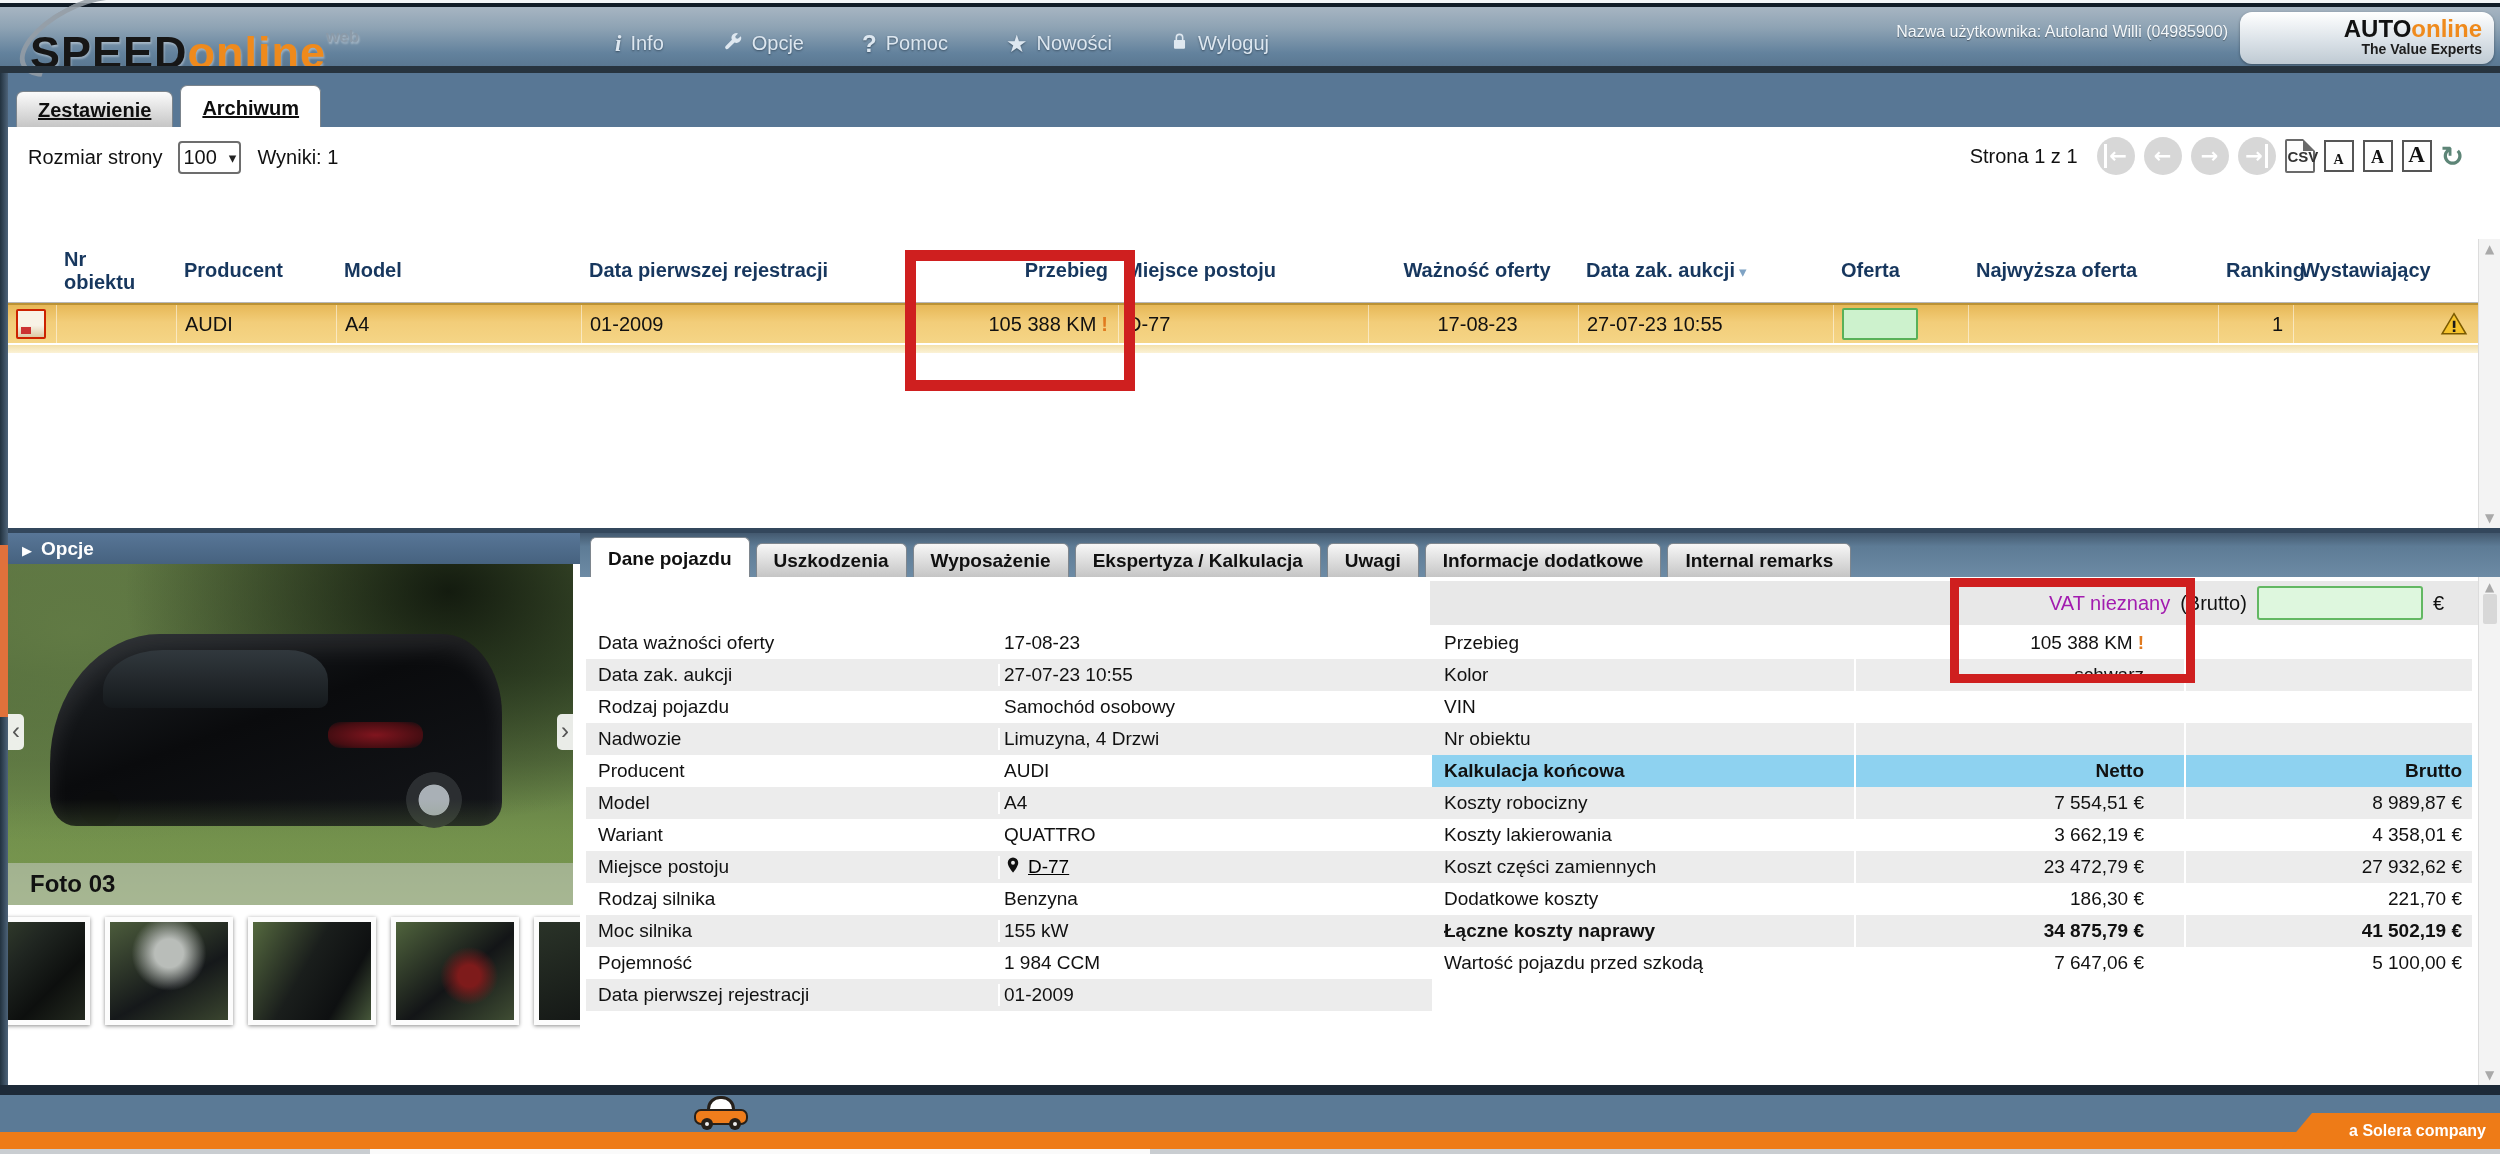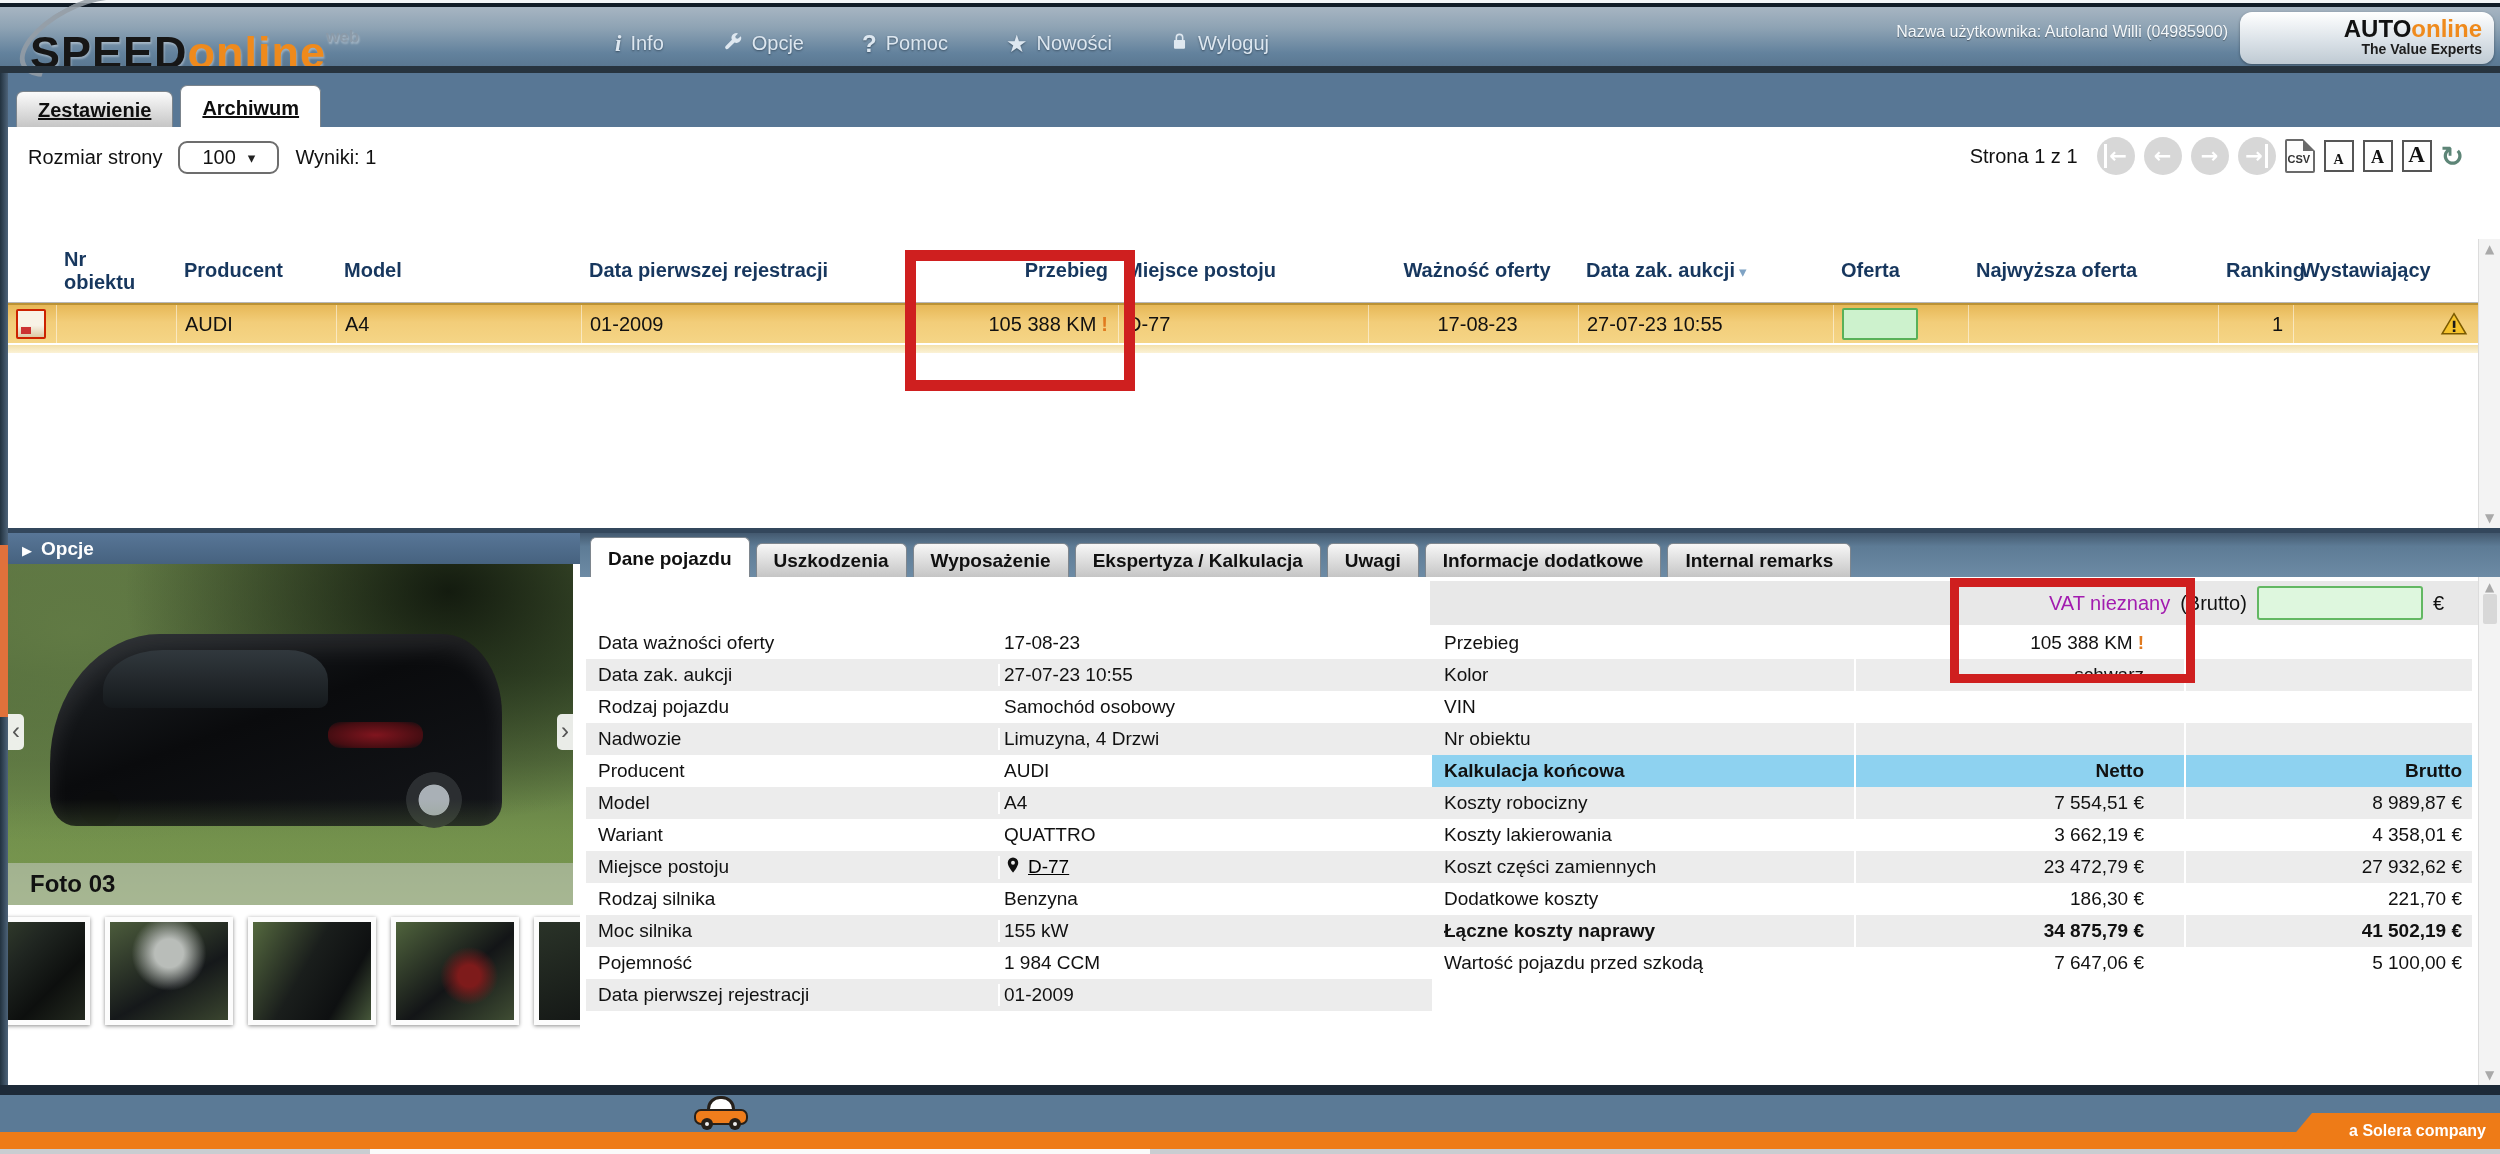--- a/index.html
+++ b/index.html
@@ -49,34 +49,34 @@
     height:36px; line-height:36px; padding:0 21px; font-size:20px; font-weight:bold; color:#0e0e0e;
     background:linear-gradient(180deg,#fbfbfb,#c6c6c6); border:1px solid #7b848c; border-bottom:none;
     border-radius:7px 7px 0 0; cursor:pointer;text-decoration:underline;
   }
   .tab.active { background:#fff; height:42px; line-height:44px; }
 
   
   .panel-top { position:absolute; left:8px; top:127px; width:2492px; height:401px; background:#fff; }
   .toolbar-left { position:absolute; left:20px; top:14px; display:flex; align-items:center; gap:16px; font-size:20px; }
   .select {
-    display:flex; align-items:center; gap:12px; border:2px solid #6d6d6d; border-radius:9px;
-    padding:3px 22px; font-size:20px; background:#fff; cursor:pointer;
+    display:flex; align-items:center; gap:12px; border:2px solid #6d6d6d; border-radius:4px;
+    padding:3px 3px; font-size:20px; background:#fff; cursor:pointer;
   }
   .select .carat { font-size:15px; color:#222; font-family:"DejaVu Sans",sans-serif; }
   .results { font-size:20px; }
   .toolbar-right { position:absolute; right:36px; top:10px; display:flex; align-items:center; gap:9px; }
   .pageinfo { font-size:20px; margin-right:10px; }
   .pg { width:38px; height:38px; border-radius:50%; background:#d7d7d7; color:#fff; font-size:21px; font-weight:bold;
     display:flex; align-items:center; justify-content:center; cursor:pointer; font-family:"DejaVu Sans",sans-serif; }
   .pg .bar-l { border-left:3px solid #fff; padding-left:2px; }
   .pg .bar-r { border-right:3px solid #fff; padding-right:2px; }
   .csv-ic { width:30px; height:34px; position:relative; background:#fdfdfd; border:2px solid #6a6a6a; border-radius:2px; cursor:pointer; }
   .csv-ic::after { content:""; position:absolute; right:-2px; top:-2px; border:6px solid #fff; border-left-color:#6a6a6a; border-bottom-color:#6a6a6a; }
-  .csv-ic span { position:absolute; left:1px; bottom:6px; font-size:11px; font-weight:bold; color:#333; }
+  .csv-ic span { position:absolute; left:1px; bottom:6px; font-size:15px; font-weight:bold; color:#333; }
   .fontbox { width:30px; height:32px; border:2px solid #555; background:#fdfdfd; display:flex; align-items:flex-end;
     justify-content:center; font-family:"Liberation Serif",serif; font-weight:bold; cursor:pointer; padding-bottom:2px; }
   .fb-s { font-size:14px; } .fb-m { font-size:18px; } .fb-l { font-size:23px; }
   .refresh { font-size:28px; color:#5d8577; font-weight:bold; cursor:pointer; font-family:"DejaVu Sans",sans-serif; }
 
   .thead, .trow { position:absolute; left:0; width:2470px; display:grid;
     grid-template-columns:48px 120px 160px 245px 325px 212px 250px 210px 255px 135px 250px 75px 1fr; }
   .thead { top:112px; height:64px; align-items:center; color:#17375e; font-size:20px; font-weight:bold;
     border-bottom:1px solid #b8b8b8; }
   .thead > div { padding-left:8px; }

